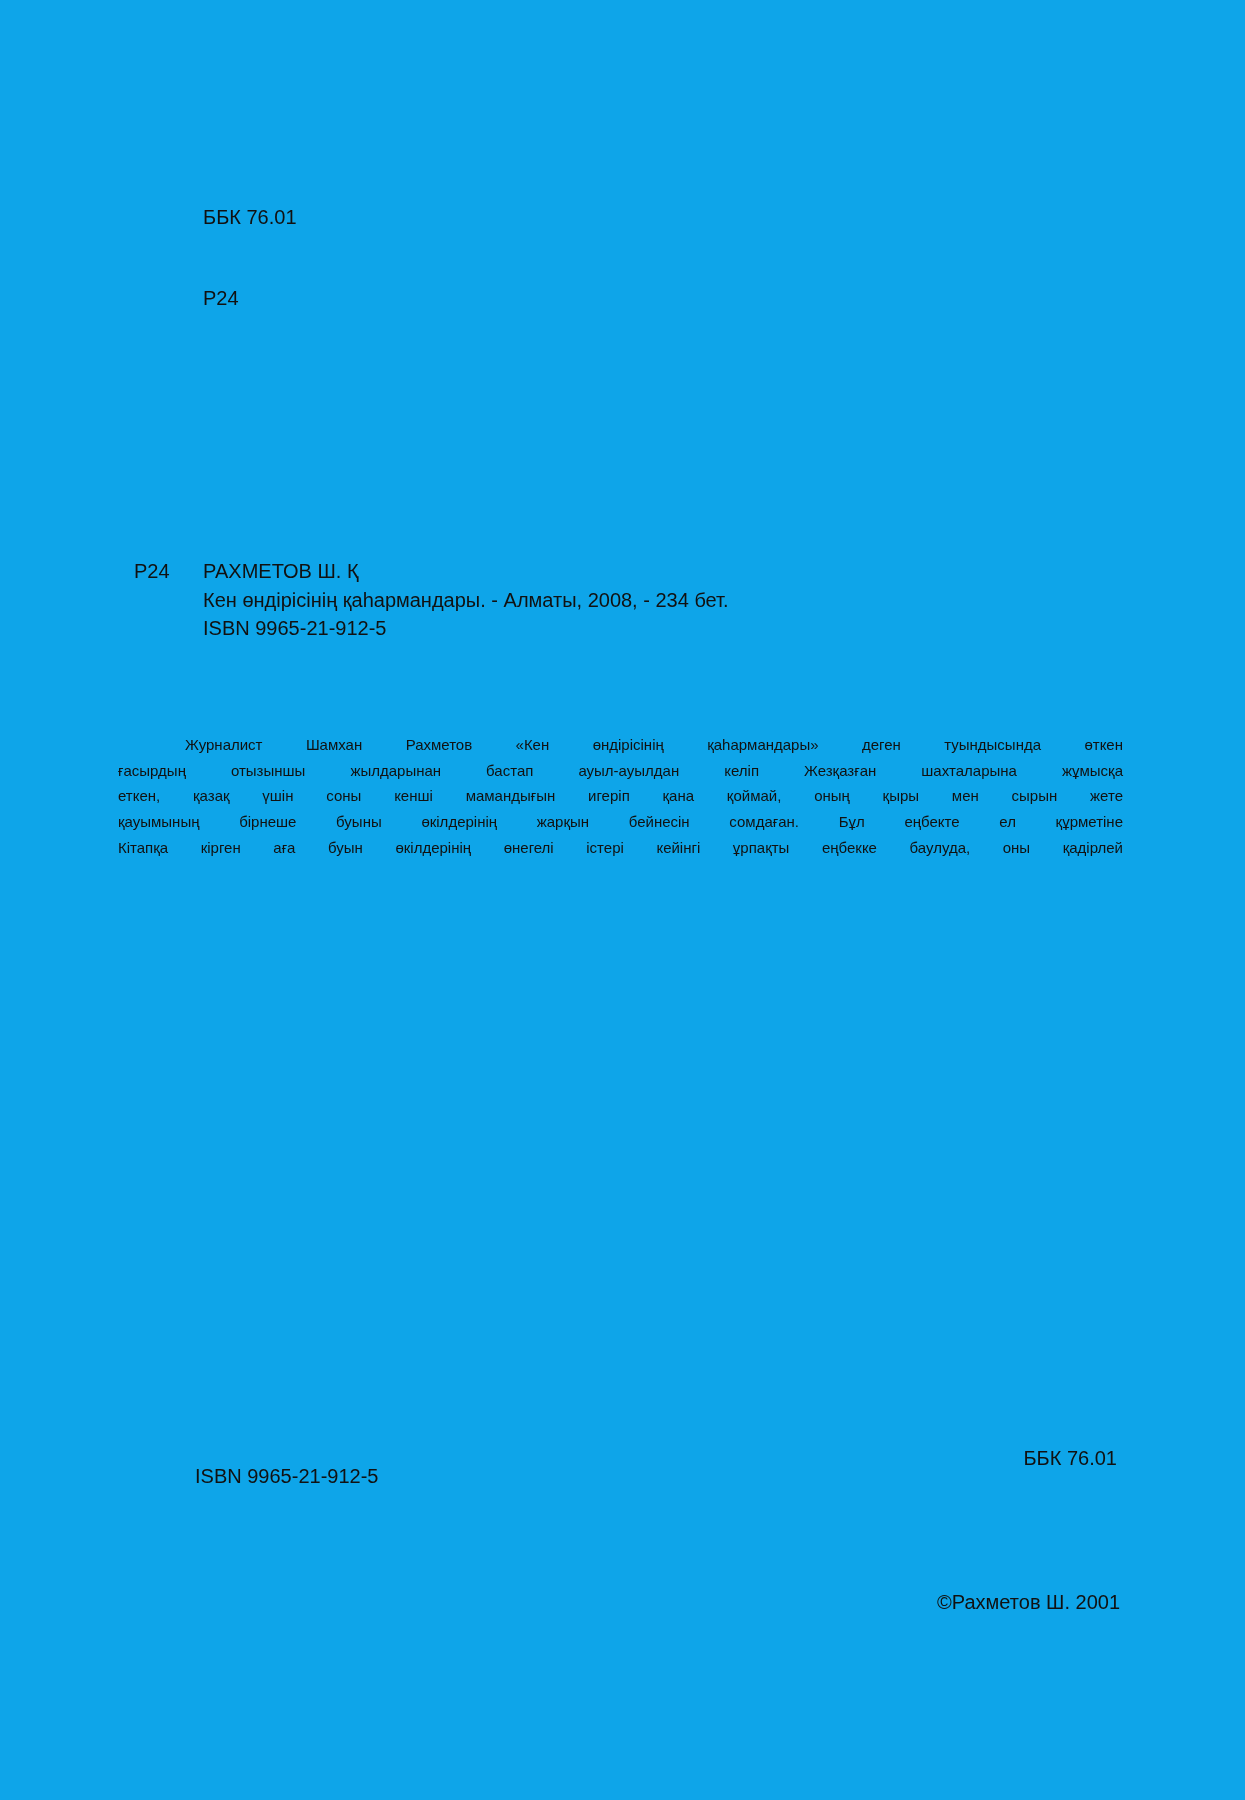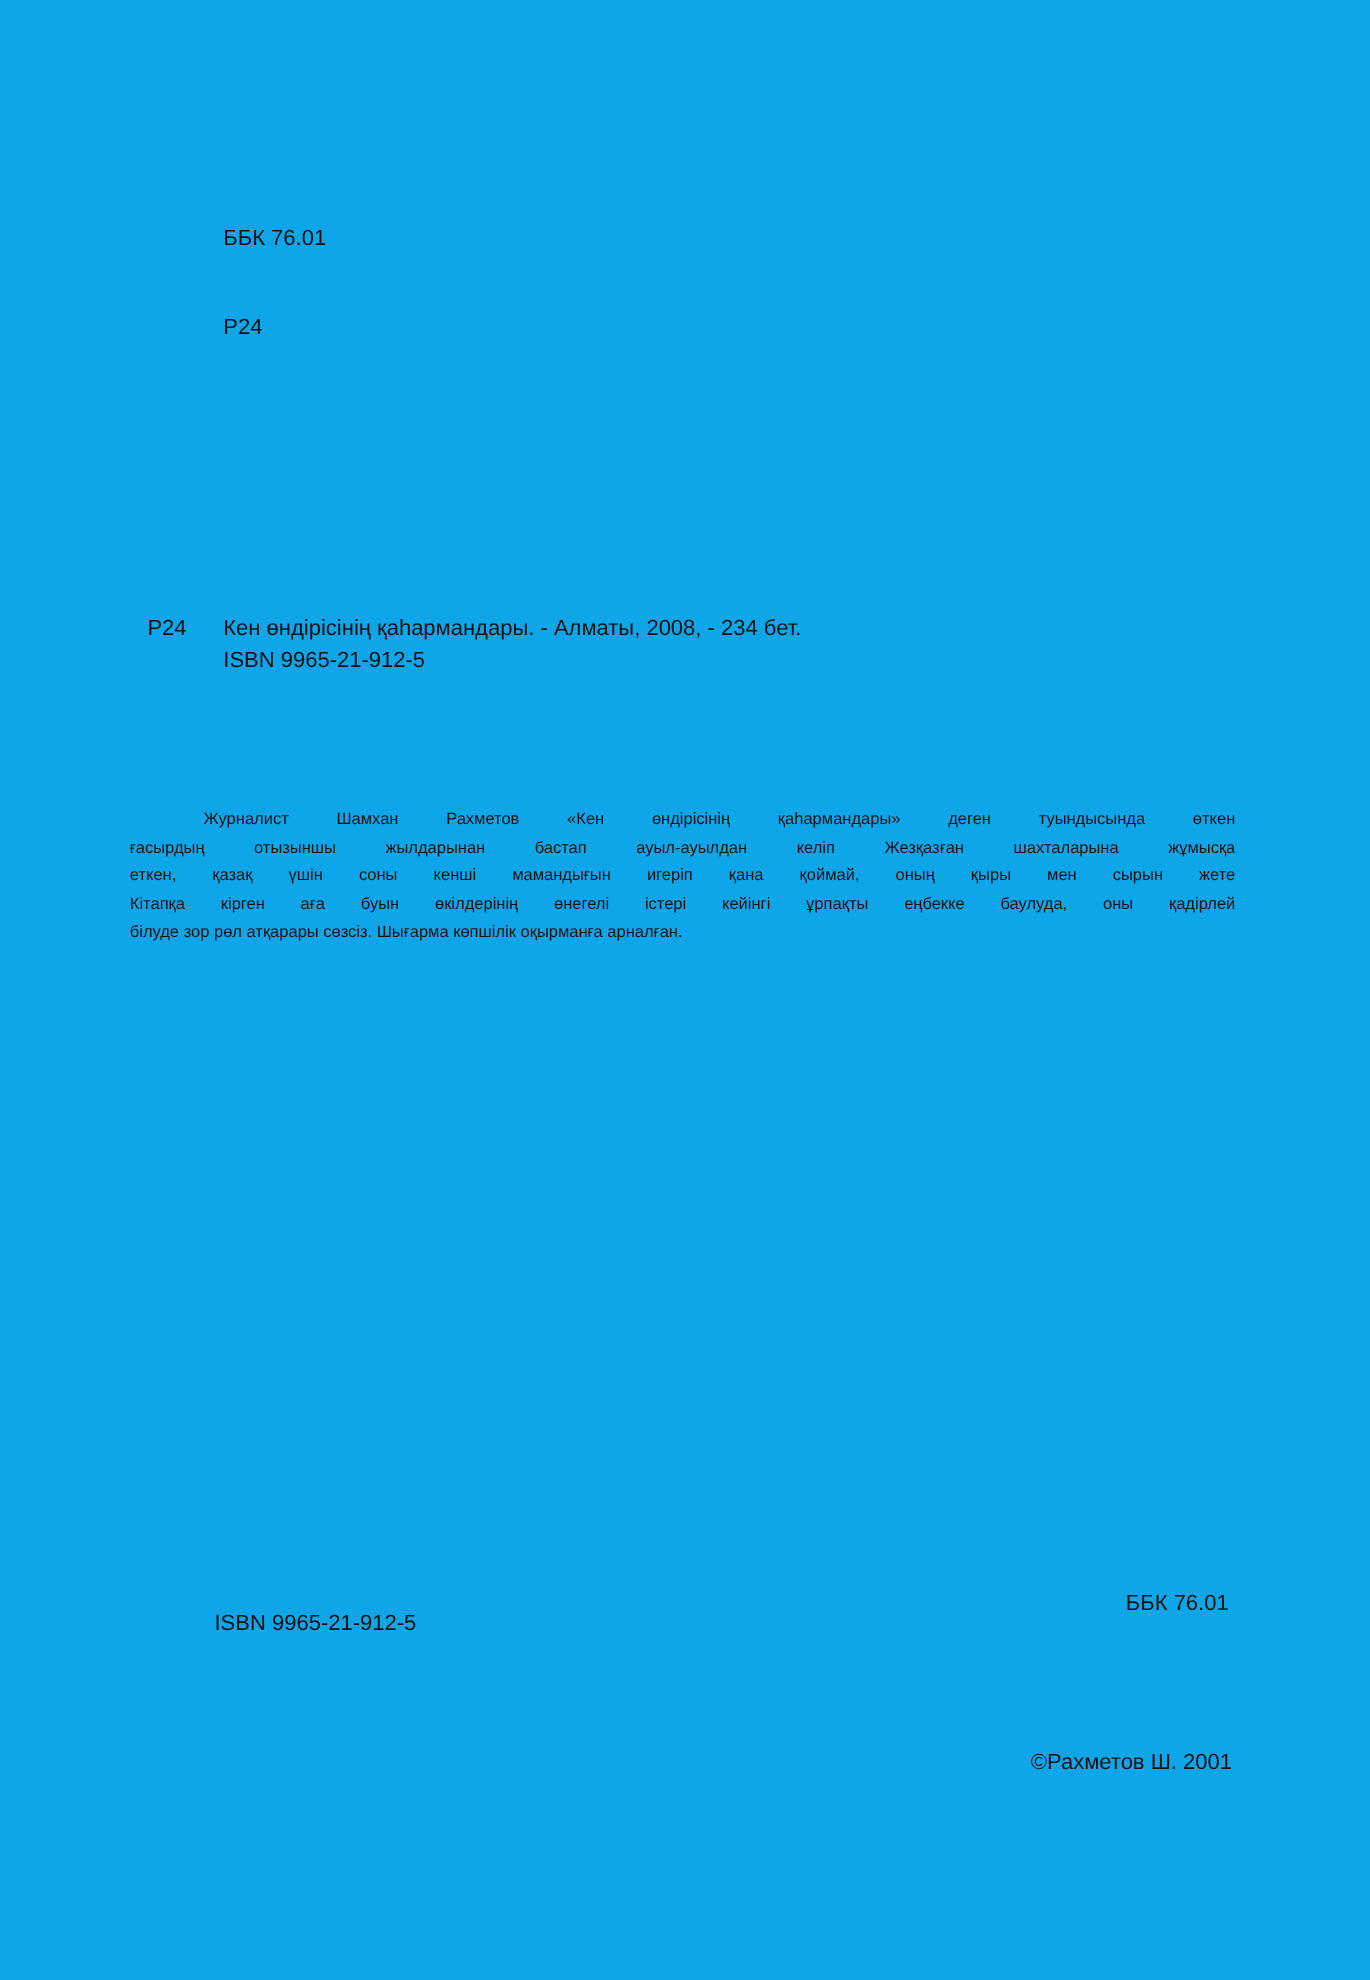--- a/index.html
+++ b/index.html
@@ -92,30 +92,31 @@
 <div class="page">
 
   <div class="top-block">
     <div>ББК 76.01</div>
     <div>Р24</div>
   </div>
 
   <div class="catalog-block">
     <span class="catalog-code">Р24</span>
     <div class="catalog-content">
+      <div>РАХМЕТОВ Ш. Қ</div>
       <div>Кен өндірісінің қаһармандары. - Алматы, 2008, - 234 бет.</div>
       <div>ISBN 9965-21-912-5</div>
     </div>
   </div>
 
   <div class="annotation">
       <div class="par-line first">Журналист Шамхан Рахметов «Кен өндірісінің қаһармандары» деген туындысында өткен</div>
       <div class="par-line">ғасырдың отызыншы жылдарынан бастап ауыл-ауылдан келіп Жезқазған шахталарына жұмысқа</div>
       <div class="par-line">еткен, қазақ үшін соны кенші  мамандығын игеріп қана қоймай, оның қыры мен сырын жете</div>
+      <div class="par-line">қауымының бірнеше буыны өкілдерінің  жарқын бейнесін сомдаған. Бұл еңбекте ел құрметіне</div>
       <div class="par-line">Кітапқа кірген аға буын өкілдерінің өнегелі істері кейінгі ұрпақты еңбекке баулуда, оны қадірлей</div>
-      <div class="par-line last">білуде зор рөл атқарары сөзсіз. Шығарма көпшілік оқырманға арналған.</div>
     </div>
 
   <div class="footer-bbk">ББК 76.01</div>
   <div class="footer-isbn">ISBN 9965-21-912-5</div>
   <div class="copyright">©Рахметов Ш. 2001</div>
 
 </div>
 
 </body></html>

